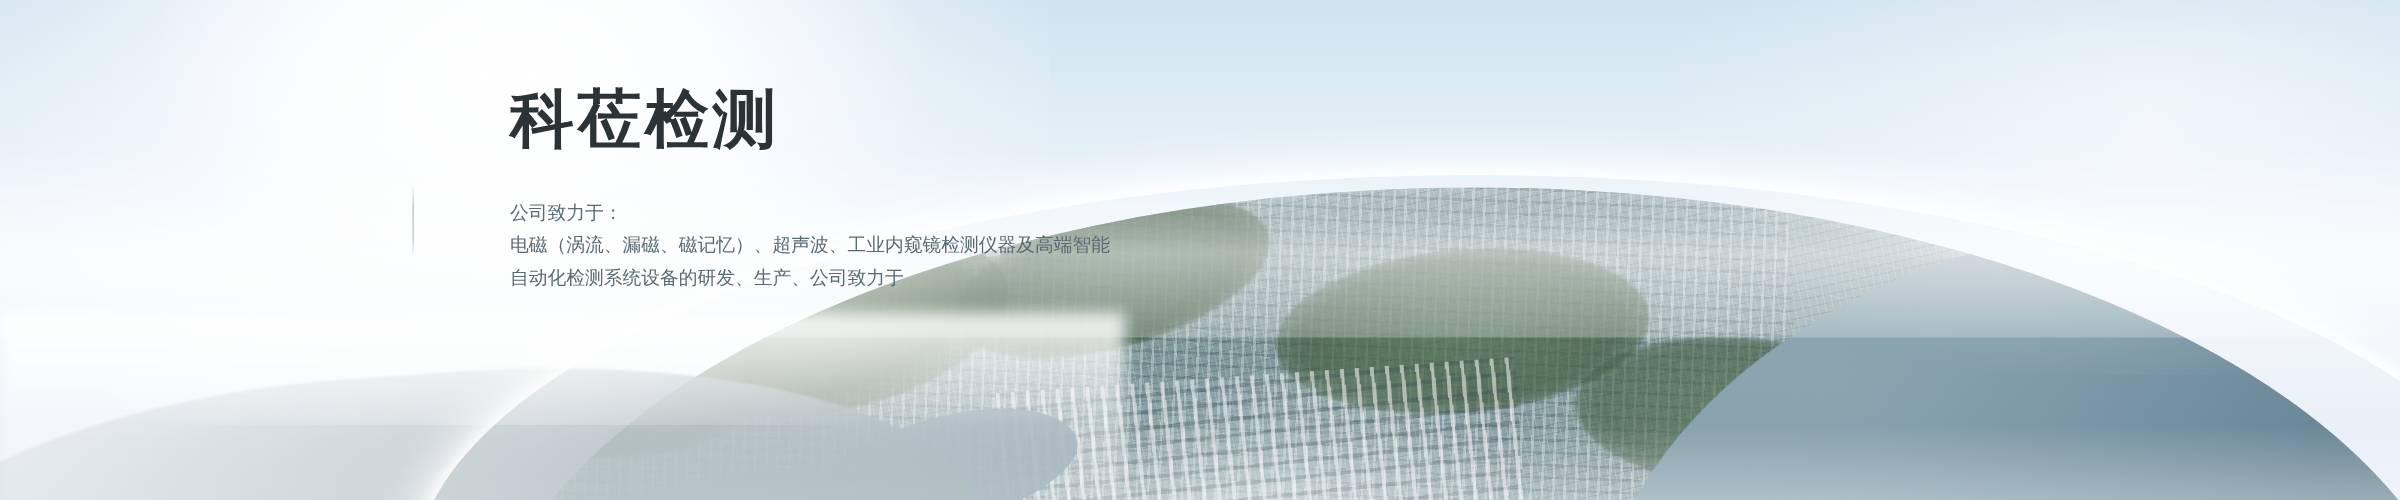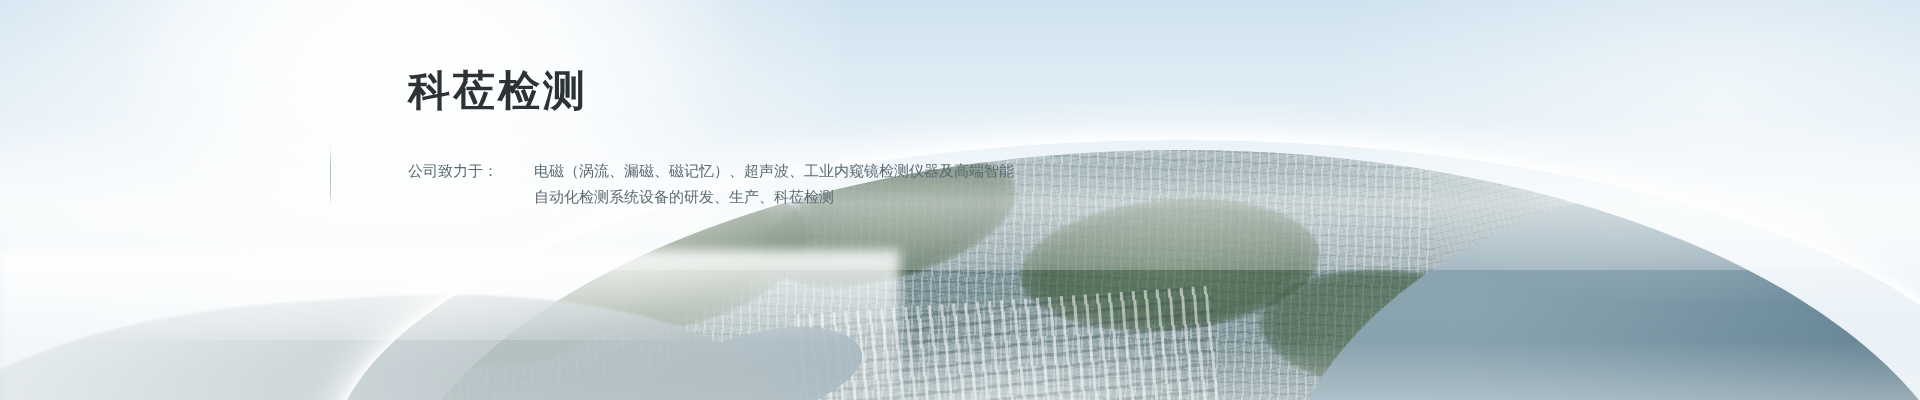--- a/index.html
+++ b/index.html
@@ -131,41 +131,41 @@
     background:linear-gradient(to top,rgba(255,255,255,0.35) 0%,rgba(255,255,255,0) 100%);
   }
 
   
   .content{position:absolute;left:0;top:0;width:1920px;height:400px;}
   .headline{
     position:absolute;left:408px;top:70px;
     display:flex;align-items:flex-end;gap:6px;white-space:nowrap;
   }
   .brand{
-    font-size:42px;line-height:1;font-weight:bold;color:#2b3337;
+    font-size:51px;line-height:1;font-weight:bold;color:#2b3337;
     letter-spacing:3px;
     text-shadow:0 1px 2px rgba(255,255,255,0.75);
   }
   .slogan{
     font-size:26px;line-height:1;font-weight:bold;color:#1558a8;
     letter-spacing:0px;padding-bottom:3px;
   }
   .desc{
     position:absolute;left:408px;top:158px;
-    display:flex;align-items:flex-start;
+    display:flex;align-items:flex-start;flex-direction:column;
   }
   .desc-rule{
     position:absolute;left:-78px;top:-12px;width:1px;height:60px;
     background:linear-gradient(to bottom,rgba(120,140,150,0) 0%,rgba(110,130,142,0.55) 35%,rgba(110,130,142,0.45) 75%,rgba(120,140,150,0) 100%);
   }
   .desc-lead{
     font-size:15px;line-height:26px;color:#5a6a72;white-space:nowrap;
     padding-right:10px;
   }
-  .desc-lines{font-size:15px;line-height:26px;color:#5a6a72;margin-left:26px;}
+  .desc-lines{font-size:15px;line-height:26px;color:#5a6a72;}
   .desc-lines div{white-space:nowrap;}
 </style>
 </head>
 <body>
 
 <div class="banner">
 
   <div class="photo">
     <div class="globe">
       <div class="city"></div>
@@ -196,18 +196,18 @@
 
     <div class="headline">
       <span class="brand">科莅检测</span>
     </div>
 
     <div class="desc">
       <span class="desc-rule"></span>
       <span class="desc-lead">公司致力于：</span>
       <span class="desc-lines">
         <div>电磁（涡流、漏磁、磁记忆）、超声波、工业内窥镜检测仪器及高端智能</div>
-        <div>自动化检测系统设备的研发、生产、科莅检测</div>
+        <div>自动化检测系统设备的研发、生产、公司致力于</div>
       </span>
     </div>
 
   </div>
 </div>
 
 </body></html>

